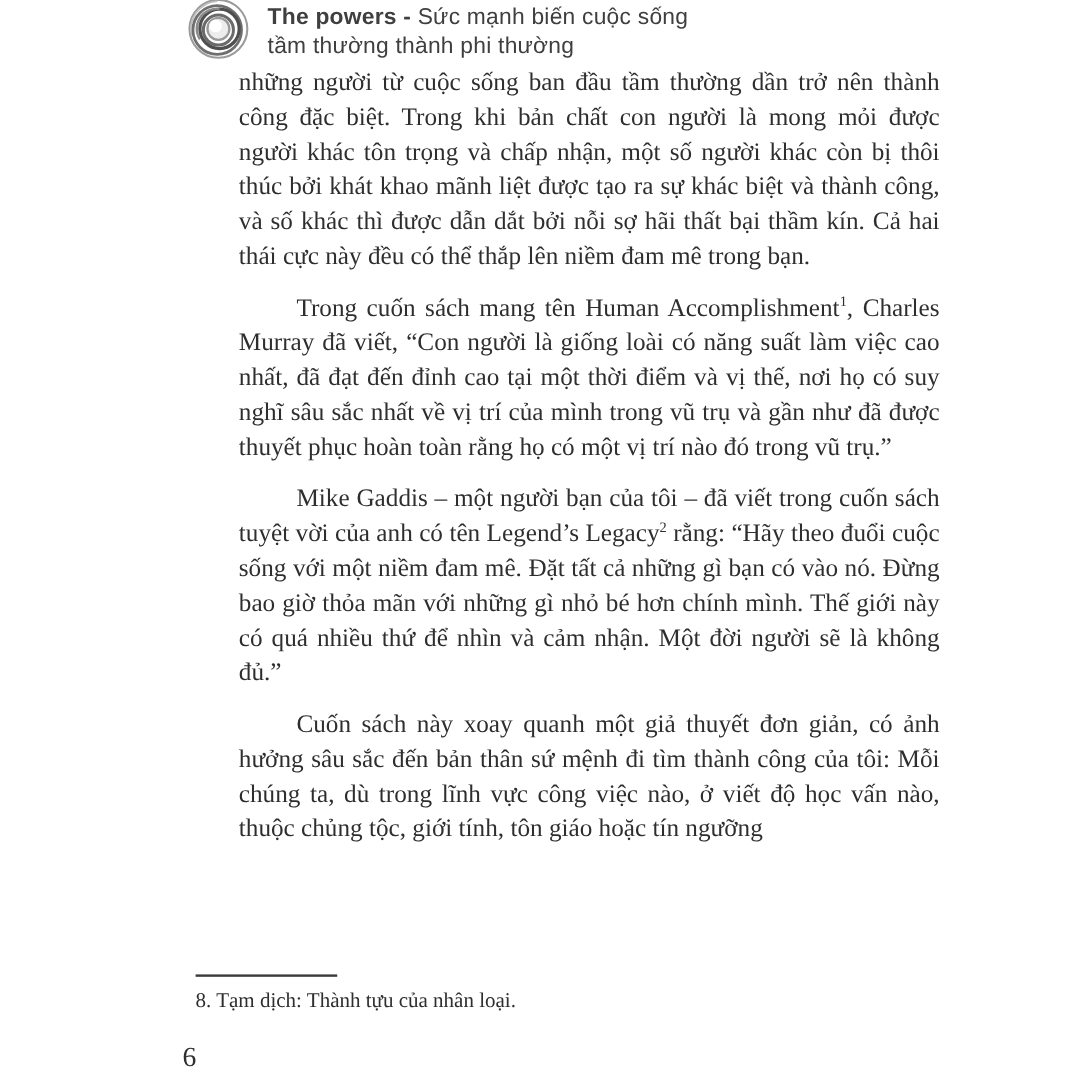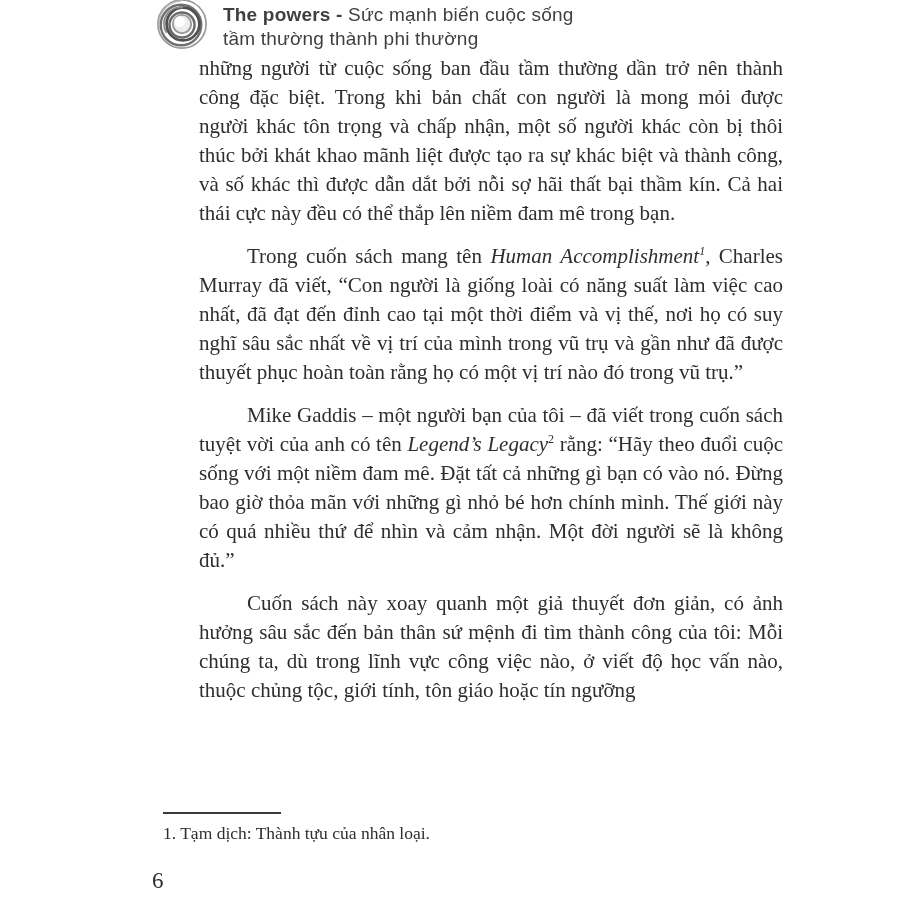--- a/index.html
+++ b/index.html
@@ -24,21 +24,21 @@
   .b { font-weight:bold; }
   
   .body-text {
     position:absolute; left:163px; top:54px; width:584px;
     font-size:21px; line-height:29px;
     text-align:justify;
     margin-left:36px;
   }
   .body-text p { margin:0 0 14px 0; }
   .body-text p.indent { text-indent:48px; }
-  .it { font-style:italic; }
+  .it { }
   .body-text sup { font-size:12px; line-height:0; vertical-align:super; }
   
   .footnote-sep {
     position:absolute; left:163px; top:812px; width:118px;
     border-top:2px solid #3a3a3a;
   }
   .footnotes {
     position:absolute; left:163px; top:820px;
     font-size:17.5px; line-height:26px;
   }
@@ -71,18 +71,18 @@
 
   <main class="body-text" id="paragraphs">
       <p><span>những người từ cuộc sống ban đầu tầm thường dần trở nên thành công đặc biệt. Trong khi bản chất con người là mong mỏi được người khác tôn trọng và chấp nhận, một số người khác còn bị thôi thúc bởi khát khao mãnh liệt được tạo ra sự khác biệt và thành công, và số khác thì được dẫn dắt bởi nỗi sợ hãi thất bại thầm kín. Cả hai thái cực này đều có thể thắp lên niềm đam mê trong bạn.</span></p>
       <p class="indent"><span>Trong cuốn sách mang tên </span><span class="it">Human Accomplishment</span><sup class="it">1</sup><span>, Charles Murray đã viết, “Con người là giống loài có năng suất làm việc cao nhất, đã đạt đến đỉnh cao tại một thời điểm và vị thế, nơi họ có suy nghĩ sâu sắc nhất về vị trí của mình trong vũ trụ và gần như đã được thuyết phục hoàn toàn rằng họ có một vị trí nào đó trong vũ trụ.”</span></p>
       <p class="indent"><span>Mike Gaddis – một người bạn của tôi – đã viết trong cuốn sách tuyệt vời của anh có tên </span><span class="it">Legend’s Legacy</span><sup>2</sup><span> rằng: “Hãy theo đuổi cuộc sống với một niềm đam mê. Đặt tất cả những gì bạn có vào nó. Đừng bao giờ thỏa mãn với những gì nhỏ bé hơn chính mình. Thế giới này có quá nhiều thứ để nhìn và cảm nhận. Một đời người sẽ là không đủ.”</span></p>
       <p class="indent"><span>Cuốn sách này xoay quanh một giả thuyết đơn giản, có ảnh hưởng sâu sắc đến bản thân sứ mệnh đi tìm thành công của tôi: Mỗi chúng ta, dù trong lĩnh vực công việc nào, ở viết độ học vấn nào, thuộc chủng tộc, giới tính, tôn giáo hoặc tín ngưỡng</span></p>
     </main>
 
   <div class="footnote-sep"></div>
   <div class="footnotes" id="footnotes">
-      <div>1. Tạm dịch: Thành tựu của nhân loại.</div>
+      <div>8. Tạm dịch: Thành tựu của nhân loại.</div>
     </div>
 
   <div class="page-number">6</div>
 
 </div>
 
 </body></html>

